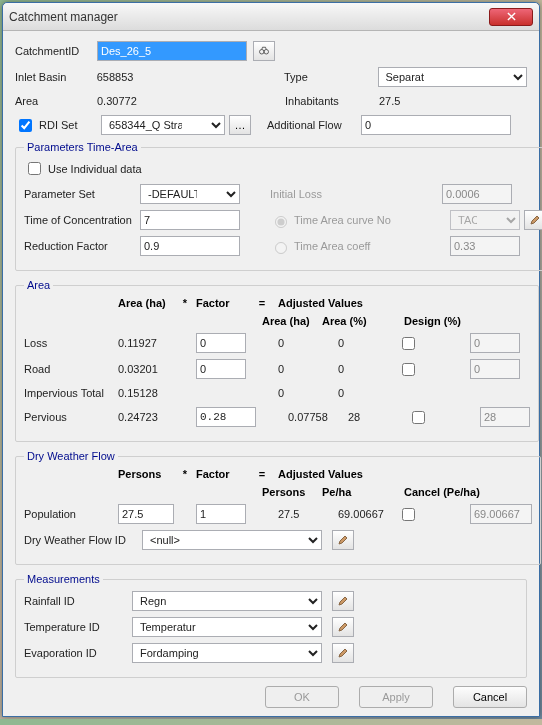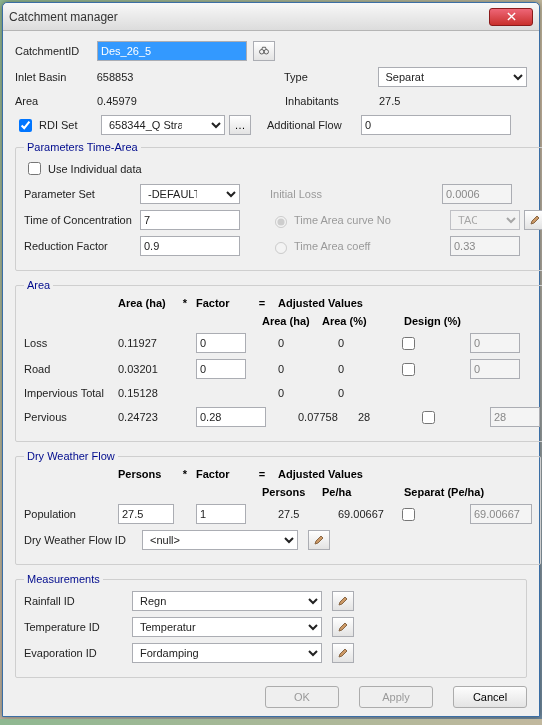--- a/index.html
+++ b/index.html
@@ -59,21 +59,21 @@
     <div class="row">
       <span class="lbl" style="width:78px">Inlet Basin</span>
       <span class="val" style="width:150px">658853</span>
       <span style="width:30px"></span>
       <span class="lbl" style="width:90px">Type</span>
       <select style="width:150px"><option>Separat</option></select>
     </div>
 
     <div class="row">
       <span class="lbl" style="width:78px">Area</span>
-      <span class="val" style="width:150px">0.45979</span>
+      <span class="val" style="width:150px">0.30772</span>
       <span style="width:30px"></span>
       <span class="lbl" style="width:90px">Inhabitants</span>
       <span class="val">27.5</span>
     </div>
 
     <div class="row">
       <input type="checkbox" class="chk" checked="" style="">
       <span class="lbl" style="width:58px">RDI Set</span>
       <select style="width:124px"><option>658344_Q Straume v rund</option></select>
       <span class="icon-btn">
@@ -166,21 +166,21 @@
             <span style="width:14px"></span>
             <span style="width:50px"></span>
             <span style="width:24px"></span>
             <span class="val" style="width:56px">0</span>
             <span class="val" style="width:56px">0</span>
           </div>
           <div class="row">
             <span class="lbl" style="width:90px">Pervious</span>
             <span class="val" style="width:56px">0.24723</span>
             <span style="width:14px"></span>
-            <input type="text" style="width: 70px;" value="0.28">
+            <input type="text" style="width: 60px; font-family: Liberation Mono, monospace;" value="0.28">
             <span style="width:24px"></span>
             <span class="val" style="width:56px">0.07758</span>
             <span class="val" style="width:56px">28</span>
             <input type="checkbox" class="chk" style="">
             <input type="text" disabled="" style="width: 50px;" value="28">
           </div>
         </div>
     </fieldset>
 
     <fieldset>
@@ -191,36 +191,36 @@
         <span style="width:14px;text-align:center">*</span>
         <span style="width:50px">Factor</span>
         <span style="width:24px;text-align:center">=</span>
         <span>Adjusted Values</span>
       </div>
       <div class="row grid-hdr">
         <span style="width:234px"></span>
         <span style="width:56px">Persons</span>
         <span style="width:56px">Pe/ha</span>
         <span style="width:18px"></span>
-        <span>Separat (Pe/ha)</span>
+        <span>Cancel (Pe/ha)</span>
       </div>
       <div class="row">
         <span class="lbl" style="width:90px">Population</span>
         <input type="text" style="width: 56px;" value="27.5">
         <span style="width:14px"></span>
         <input type="text" style="width: 50px;" value="1">
         <span style="width:24px"></span>
         <span class="val" style="width:56px">27.5</span>
         <span class="val" style="width:56px">69.00667</span>
         <input type="checkbox" class="chk" style="">
         <input type="text" disabled="" style="width: 62px;" value="69.00667">
       </div>
       <div class="row">
         <span class="lbl" style="width:114px">Dry Weather Flow ID</span>
-        <select style="width:156px"><option>&lt;null&gt;</option></select>
+        <select style="width:180px"><option>&lt;null&gt;</option></select>
         <span class="icon-btn" style="margin-left:6px">
           <svg viewBox="0 0 12 12">
               <path d="M2 10 L3 7 L8 2 L10 4 L5 9 Z" fill="#c96" stroke="#864"></path>
             </svg>
         </span>
       </div>
     </fieldset>
 
     <fieldset>
       <legend>Measurements</legend>

